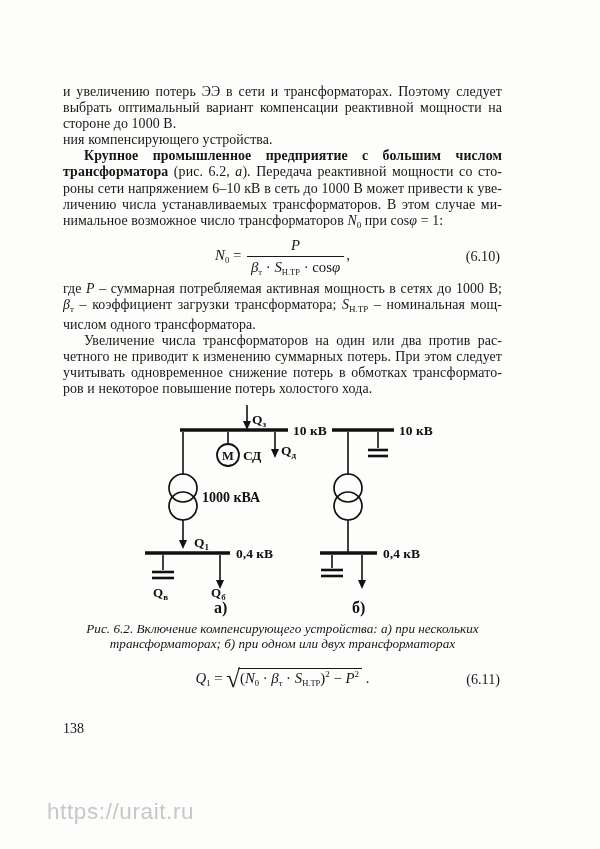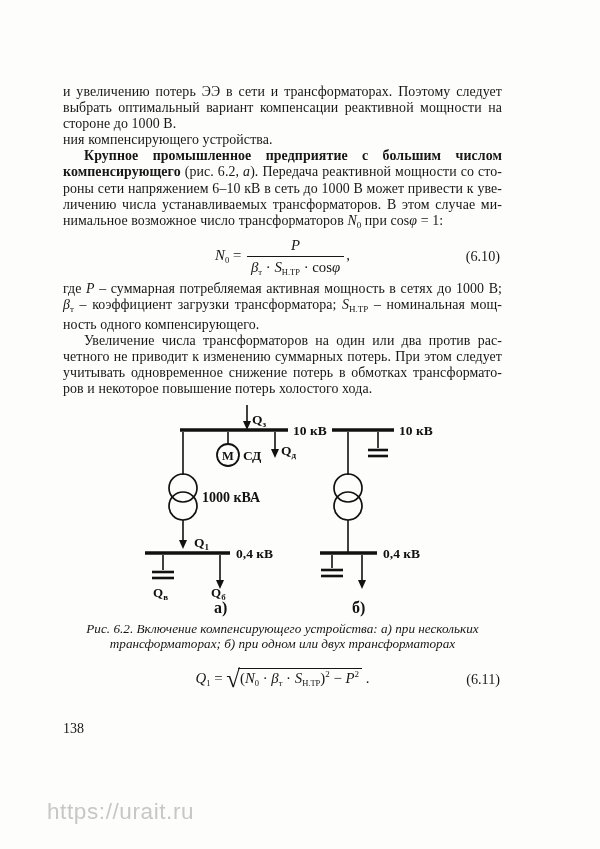--- a/index.html
+++ b/index.html
@@ -48,35 +48,35 @@
 <body>
 
 <div class="page">
 
   <div>
       <div class="ln">и увеличению потерь ЭЭ в сети и трансформаторах. Поэтому следует</div>
       <div class="ln">выбрать оптимальный вариант компенсации реактивной мощности на</div>
       <div class="ln last">стороне до 1000 В.</div>
       <div class="ln last">ния компенсирующего устройства.</div>
       <div class="ln indent"><span class="b">Крупное промышленное предприятие с большим числом</span></div>
-      <div class="ln"><span class="b">компенсирующего</span><span> (рис. 6.2, </span><span class="i">а</span><span>). Передача реактивной мощности со сто-</span></div>
+      <div class="ln"><span class="b">трансформатора</span><span> (рис. 6.2, </span><span class="i">а</span><span>). Передача реактивной мощности со сто-</span></div>
       <div class="ln">роны сети напряжением 6–10 кВ в сеть до 1000 В может привести к уве-</div>
       <div class="ln">личению числа устанавливаемых трансформаторов. В этом случае ми-</div>
       <div class="ln last"><span>нимальное возможное число трансформаторов </span><span class="i">N</span><span class="sub">0</span><span> при cos</span><span class="i">φ</span><span> = 1:</span></div>
     </div>
 
   <div class="frow">
     <span class="fbody"><span class="i">N</span><span class="fsub">0</span><span> = </span><span class="frac"><span class="num"><span class="i">P</span></span><span class="den"><span class="i">β</span><span class="fsub">т</span><span> · </span><span class="i">S</span><span class="fsub">Н.ТР</span><span> · </span><span>cos</span><span class="i">φ</span></span></span><span>,</span></span>
     <span class="ftag">(6.10)</span>
   </div>
 
   <div>
       <div class="ln"><span>где </span><span class="i">P</span><span> – суммарная потребляемая активная мощность в сетях до 1000 В;</span></div>
       <div class="ln"><span class="i">β</span><span class="sub">т</span><span> – коэффициент загрузки трансформатора; </span><span class="i">S</span><span class="sub">Н.ТР</span><span> – номинальная мощ-</span></div>
-      <div class="ln last">ность одного компенсирующего.</div>
+      <div class="ln last">числом одного трансформатора.</div>
       <div class="ln indent">Увеличение числа трансформаторов на один или два против рас-</div>
       <div class="ln">четного не приводит к изменению суммарных потерь. При этом следует</div>
       <div class="ln">учитывать одновременное снижение потерь в обмотках трансформато-</div>
       <div class="ln last">ров и некоторое повышение потерь холостого хода.</div>
     </div>
 
   <svg class="fig" width="475" height="218" viewBox="63 0 475 218" xmlns="http://www.w3.org/2000/svg">
 
     <g stroke="#111" fill="none" stroke-width="1.6">
       <line x1="247" y1="6" x2="247" y2="24"></line>

